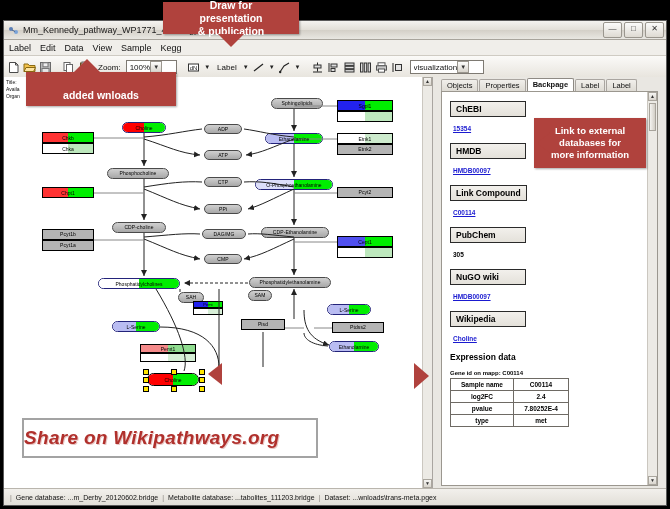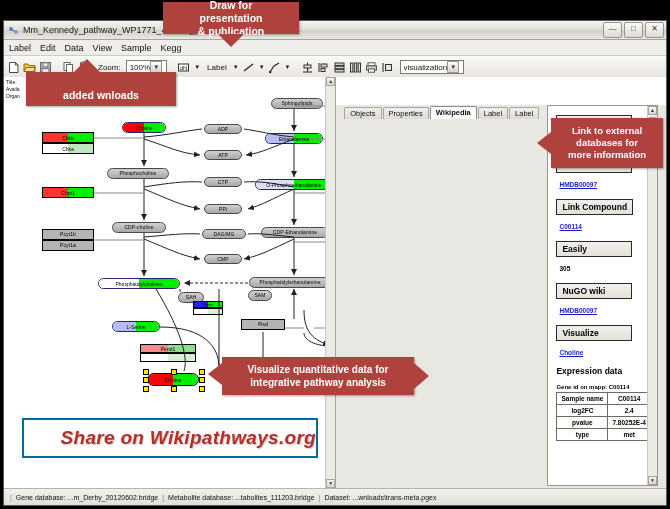--- a/index.html
+++ b/index.html
@@ -24,21 +24,21 @@
            padding-left:5px;font-size:9px;color:#111;gap:9px;}
   .menubar span{cursor:default;}
 
   .toolbar{height:22px;background:linear-gradient(to bottom,#fbfaf8,#e7e4dd);
            border-bottom:1px solid #b9b5ad;display:flex;align-items:center;padding:0 3px;gap:3px;position:relative;}
   .tb-ico{width:16px;height:16px;display:flex;align-items:center;justify-content:center;}
   .tb-ico svg{display:block;}
   .tb-sep{width:1px;height:15px;background:#bdb9b1;margin:0 2px;}
   .tb-lbl{font-size:8px;color:#111;margin:0 2px 0 4px;}
   .combo{height:14px;border:1px solid #7e7a73;background:#fff;font-size:8px;display:flex;align-items:center;
-         padding:0 4px 0 3px;color:#111;box-sizing:border-box;}
+         padding:0 14px 0 3px;color:#111;box-sizing:border-box;}
   .combo .cval{flex:1;white-space:nowrap;overflow:hidden;}
   .combo .carr{width:12px;height:12px;background:linear-gradient(to bottom,#fdfdfc,#d8d4cc);border:1px solid #9b978f;
                display:flex;align-items:center;justify-content:center;font-size:6px;color:#333;box-sizing:border-box;}
   .mini-arr{font-size:6px;color:#222;margin-left:1px;}
 
   .body{position:absolute;left:0;top:56px;right:0;bottom:17px;display:flex;background:#fff;}
   .canvas-wrap{position:relative;width:428px;background:#fff;border-right:1px solid #a9a5a0;overflow:hidden;}
   .canvas{position:absolute;inset:0;background:#fff;}
 
   .meta-left{position:absolute;left:2px;top:2px;font-size:5px;line-height:7px;color:#111;z-index:2;}
@@ -56,21 +56,21 @@
        font-size:5px;color:#000;z-index:3;pointer-events:none;}
 
   .rr{border-radius:9px;overflow:hidden;}
 
   .sel-handles{position:absolute;z-index:6;}
   .sel-handles i{position:absolute;width:4px;height:4px;background:#ffe600;border:1px solid #000;}
 
   svg.edges{position:absolute;left:0;top:0;width:428px;height:436px;z-index:1;pointer-events:none;}
 
   
-  .rpanel{flex:1;background:#e9e7e2;display:flex;flex-direction:row;position:relative;margin-top:28px;}
+  .rpanel{flex:1;background:#e9e7e2;display:flex;flex-direction:column;position:relative;}
   .tabs{height:14px;display:flex;align-items:flex-end;padding-left:8px;background:#e9e7e2;gap:1px;}
   .tab{font-size:7.5px;padding:1px 5px 1px;border:1px solid #a9a5a0;border-bottom:none;
        background:linear-gradient(to bottom,#f1efeb,#dedbd4);color:#111;border-radius:2px 2px 0 0;}
   .tab.active{background:#fff;border-color:#8e8a84;font-weight:bold;position:relative;top:0;padding-bottom:2px;}
   .bp{flex:1;background:#fff;border:1px solid #9b978f;margin:0 8px 2px 8px;overflow:hidden;position:relative;}
   .bp-inner{padding:6px 6px 6px 8px;}
   .dbhdr{border:1px solid #2a2a2a;background:linear-gradient(to bottom,#f2f0ec,#e4e1da);
          font-size:8.5px;font-weight:bold;color:#000;padding:2px 5px;display:inline-block;min-width:76px;box-sizing:border-box;}
   .dblink{font-size:6.5px;color:#1a1ad0;text-decoration:underline;margin:3px 0 8px 3px;display:inline-block;font-weight:bold;}
   .dbtext{font-size:6.5px;color:#000;margin:3px 0 8px 3px;display:inline-block;font-weight:bold;}
@@ -99,22 +99,22 @@
            font-size:10.5px;line-height:13px;display:flex;align-items:center;justify-content:center;padding:4px 14px;
            box-sizing:border-box;box-shadow:1px 1px 2px rgba(0,0,0,.35);}
   .arrow-dn{position:absolute;width:0;height:0;z-index:30;
             border-left:13px solid transparent;border-right:13px solid transparent;border-top:13px solid #b0423d;}
   .arrow-up{position:absolute;width:0;height:0;z-index:30;
             border-left:13px solid transparent;border-right:13px solid transparent;border-bottom:13px solid #b0423d;}
   .arrow-lf{position:absolute;width:0;height:0;z-index:30;
             border-top:11px solid transparent;border-bottom:11px solid transparent;border-right:14px solid #b0423d;}
   .arrow-rt{position:absolute;width:0;height:0;z-index:30;
             border-top:13px solid transparent;border-bottom:13px solid transparent;border-left:15px solid #b0423d;}
-  .share{position:absolute;left:22px;top:418px;width:292px;height:36px;background:#fff;border:2px solid #0369a1;
-         display:flex;align-items:center;justify-content:flex-end;z-index:25;}
+  .share{position:absolute;left:22px;top:418px;width:292px;height:36px;background:#fff;border:2px solid #a3a3a3;
+         display:flex;align-items:center;justify-content:flex-start;z-index:25;}
   .share span{font-size:19px;font-weight:bold;font-style:italic;color:#b0302c;
               text-shadow:1px 1px 0 #e8c6c4;letter-spacing:.3px;}
 </style>
 </head>
 <body>
 
 <div id="root">
 
   <div class="win">
 
@@ -506,44 +506,44 @@
             <div class="ar" style="top:0">▲</div>
             <div class="ar" style="bottom:0">▼</div>
           </div>
         </div>
       </div>
 
       <div class="rpanel">
         <div class="tabs">
           <span class="tab">Objects</span>
           <span class="tab">Properties</span>
-          <span class="tab active">Wikipedia</span>
+          <span class="tab active">Backpage</span>
           <span class="tab">Label</span>
           <span class="tab">Label</span>
         </div>
 
         <div class="bp">
           <div class="bp-inner">
 
             <div class="dbhdr">ChEBI</div><br>
             <a class="dblink" href="#">15354</a><br>
 
             <div class="dbhdr">HMDB</div><br>
             <a class="dblink" href="#">HMDB00097</a><br>
 
             <div class="dbhdr">Link Compound</div><br>
             <a class="dblink" href="#">C00114</a><br>
 
-            <div class="dbhdr">Easily</div><br>
+            <div class="dbhdr">PubChem</div><br>
             <span class="dbtext">305</span><br>
 
             <div class="dbhdr">NuGO wiki</div><br>
             <a class="dblink" href="#">HMDB00097</a><br>
 
-            <div class="dbhdr">Visualize</div><br>
+            <div class="dbhdr">Wikipedia</div><br>
             <a class="dblink" href="#">Choline</a>
 
             <div class="exp-title">Expression data</div>
             <div class="gene-id">Gene id on mapp: C00114</div>
 
             <table class="exp">
               <tbody>
                   <tr>
                 <td class="k">Sample name</td>
                 <td class="v">C00114</td>
@@ -592,35 +592,29 @@
   <div class="arrow-dn" style="left:218px;top:34px;"></div>
 
   <div class="callout" style="left:26px;top:72px;width:150px;height:34px;">
     <span>
       <br>
       <span>added wnloads</span>
     </span>
   </div>
   <div class="arrow-up" style="left:74px;top:59px;"></div>
 
-  <div class="callout" style="left:551px;top:118px;width:112px;height:50px;font-size:9.5px;line-height:12px;">
+  <div class="callout" style="left:534px;top:118px;width:112px;height:50px;font-size:9.5px;line-height:12px;">
     <span>
       <span>Link  to external</span><br>
       <span>databases  for</span><br>
       <span>more information</span>
     </span>
   </div>
   <div class="arrow-lf" style="left:537px;top:132px;"></div>
 
-  <div class="callout" style="left:222px;top:357px;width:192px;height:38px;font-size:10px;line-height:13px;">
-    <span>
-      <span>Visualize quantitative data  for</span><br>
-      <span>integrative pathway analysis</span>
-    </span>
-  </div>
   <div class="arrow-lf" style="left:208px;top:363px;"></div>
   <div class="arrow-rt" style="left:414px;top:363px;"></div>
 
   <div class="share">
     <span>Share on Wikipathways.org</span>
   </div>
 
 </div>
 
 </body></html>

